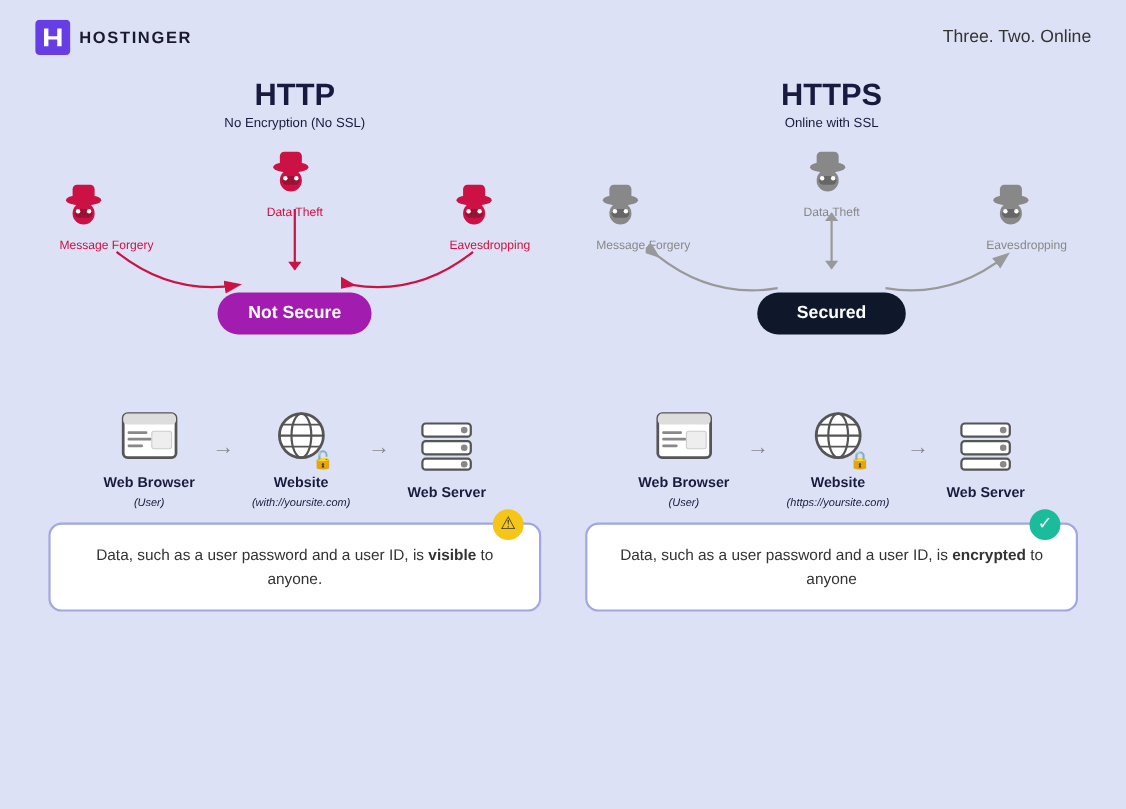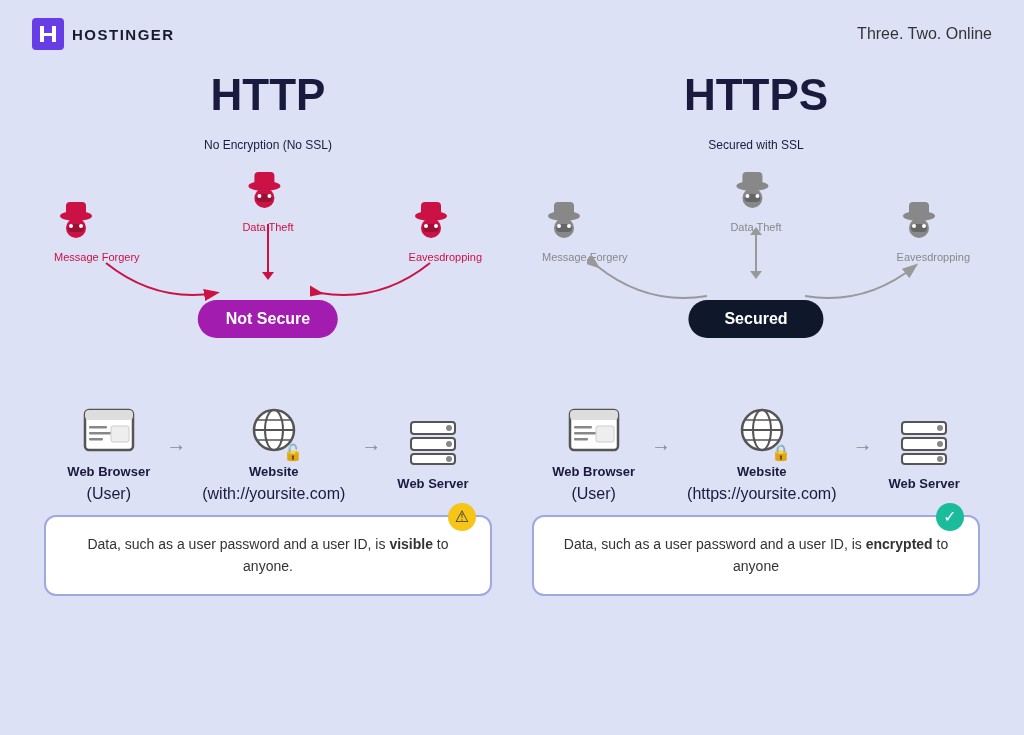--- a/index.html
+++ b/index.html
@@ -73,25 +73,25 @@
       align-items: center;
       justify-content: center;
       color: white;
       font-weight: 700;
       font-size: 16px;
       flex-shrink: 0;
     }
 
     
     .protocol-title {
-      font-size: 44px;
+      font-size: 28px;
       font-weight: 900;
       color: #1a1a3e;
       text-align: center;
-      margin-bottom: 18px;
+      margin-bottom: 2px;
     }
     .protocol-subtitle {
       font-size: 12px;
       color: #1a1a3e;
       text-align: center;
       margin-bottom: 16px;
     }
 
     
     .threats-area {
@@ -220,23 +220,24 @@
       align-items: center;
       gap: 6px;
     }
     .infra-label {
       font-size: 13px;
       font-weight: 700;
       color: #1a1a3e;
       text-align: center;
     }
     .infra-sublabel {
-      font-size: 16px;
+      font-size: 10px;
       font-weight: 400;
       color: #1a1a3e;
+      font-style: italic;
     }
     .arrow-connector {
       color: #888;
       font-size: 20px;
       margin-bottom: 20px;
     }
 
     
     .info-box {
       border: 2px solid #a0a8e0;
@@ -425,21 +426,21 @@
 
     <div class="info-box">
       <div class="badge-corner badge-warning">⚠</div>
       <span>Data, such as a user password and a user ID, is <strong>visible</strong> to anyone.</span>
     </div>
   </div>
 
 
   <div class="side">
     <div class="protocol-title">HTTPS</div>
-    <div class="protocol-subtitle">Secured with SSL</div>
+    <div class="protocol-subtitle">Online with SSL</div>
 
     <div class="threats-area">
       <div class="https-threats">
 
         <div class="hacker-icon https-center-hacker" style="position:absolute;top:0;left:50%;transform:translateX(-50%);">
           <svg viewBox="0 0 44 50" fill="none">
             <ellipse cx="22" cy="18" rx="16" ry="5" fill="#888"></ellipse>
             <rect x="12" y="4" width="20" height="14" rx="4" fill="#888"></rect>
             <circle cx="22" cy="30" r="10" fill="#888"></circle>
             <rect x="14" y="26" width="16" height="8" rx="4" fill="#666"></rect>

